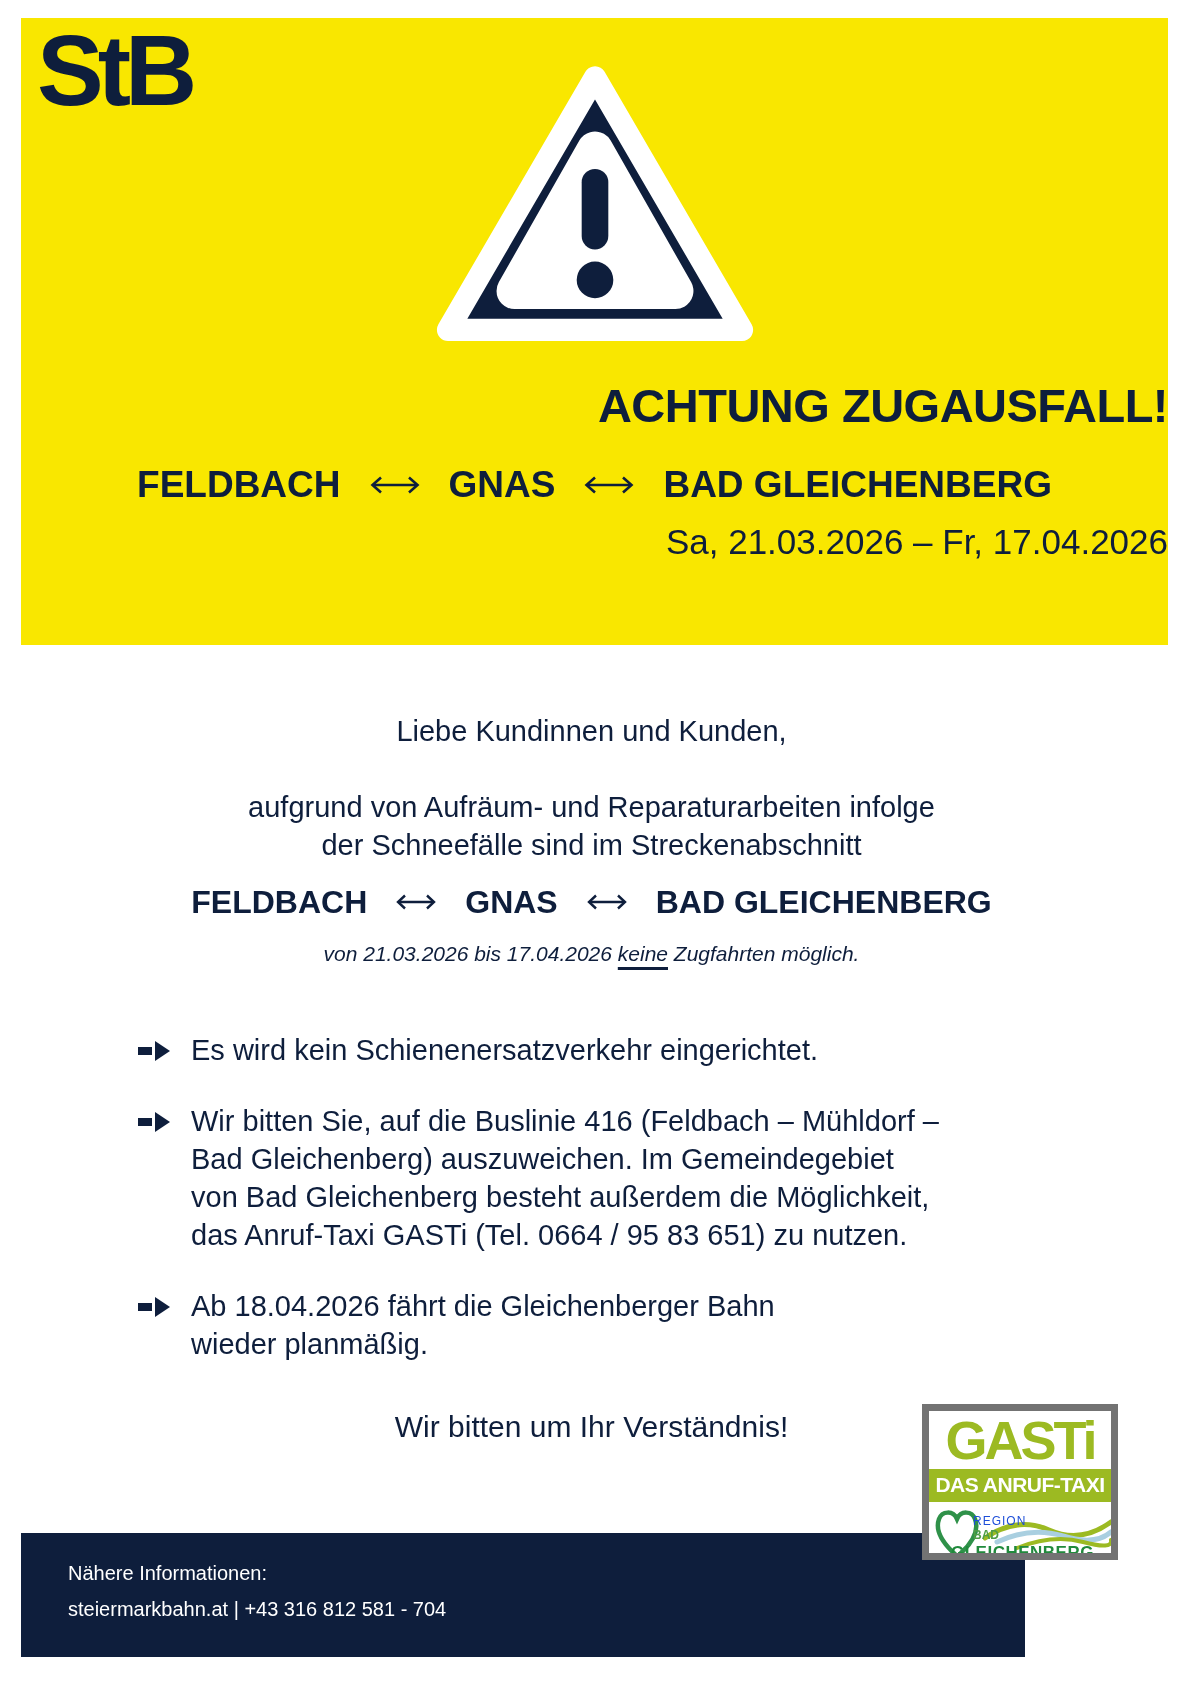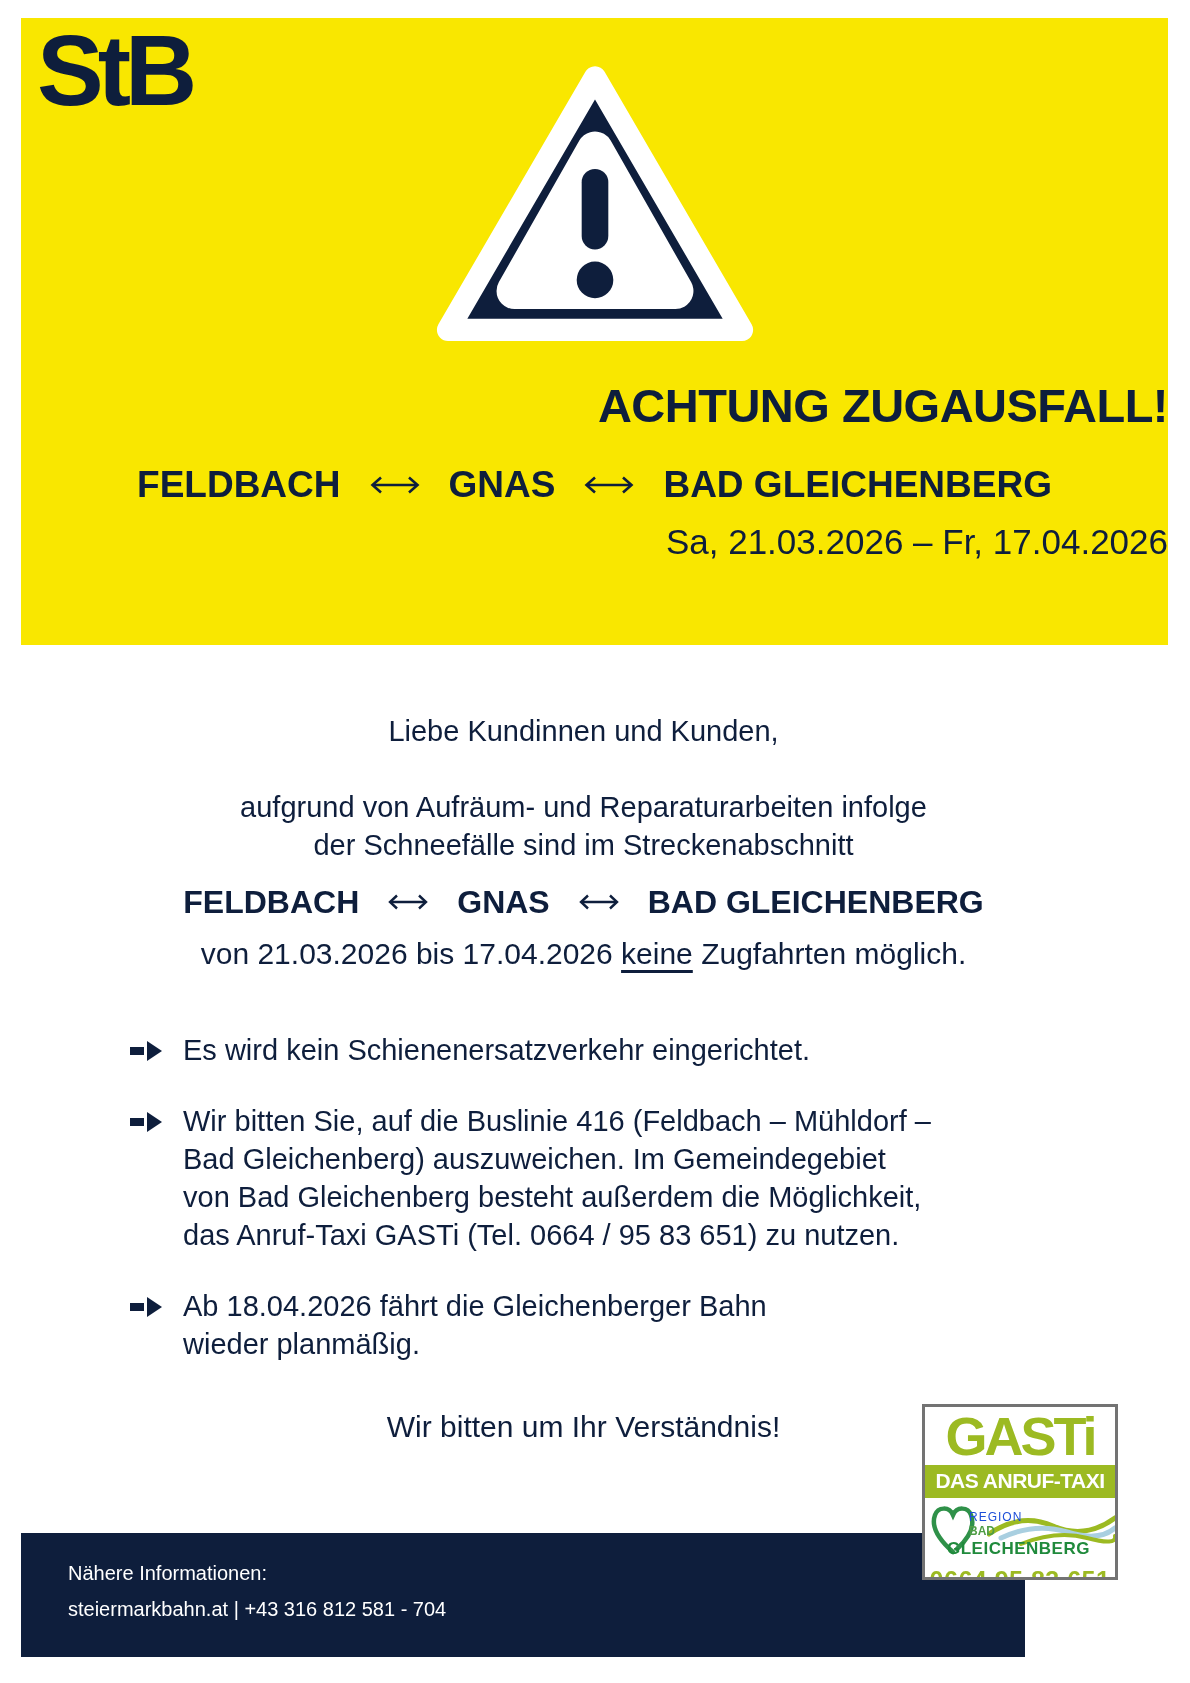--- a/index.html
+++ b/index.html
@@ -28,38 +28,38 @@
     font-size:47px;font-weight:bold;letter-spacing:-0.5px;
   }
   .route-line{
     display:flex;justify-content:center;align-items:center;gap:26px;
     font-weight:bold;
   }
   .route-line.header-route{margin-top:26px;font-size:37px;}
   .dates{margin-top:16px;font-size:35px;}
   
   .main{
-    position:absolute;left:10px;top:645px;width:1147px;
+    position:absolute;left:18px;top:645px;width:1147px;
     font-size:29px;line-height:38px;
   }
   .center{text-align:center;}
   .salutation{margin:67px 0 0 0;}
   .intro{margin:38px 0 0 0;}
   .route-line.body-route{margin-top:19px;font-size:32px;}
-  .no-service{margin:14px 0 0 0;font-size:30px;}
+  .no-service{margin:14px 0 0 0;font-size:21px;font-style:italic;}
   .no-service .emph{text-decoration:underline;text-underline-offset:6px;text-decoration-thickness:2.5px;}
   .bullets{list-style:none;margin:58px 0 0 0;padding:0 0 0 120px;text-align:left;}
   .bullet{display:flex;gap:20px;margin-top:33px;}
   .bullet:first-child{margin-top:0;}
   .bullet-arrow{flex:0 0 auto;margin-top:8px;}
   .closing{margin:45px 0 9px 0;font-size:30px;}
   
   .gasti-card{
-    position:absolute;left:922px;top:1404px;width:196px;height:176px;
-    background:#ffffff;border:3px solid #737373;box-sizing:border-box;
+    position:absolute;left:922px;top:1404px;width:196px;height:156px;
+    background:#ffffff;border:7px solid #737373;box-sizing:border-box;
     z-index:3;overflow:hidden;
   }
   .gasti-word{
     text-align:center;
     font-size:54px;line-height:58px;font-weight:bold;letter-spacing:-3px;
     color:#9cba22;
   }
   .gasti-banner{
     background:#9cba22;color:#ffffff;
     font-size:21px;font-weight:bold;letter-spacing:-0.5px;

